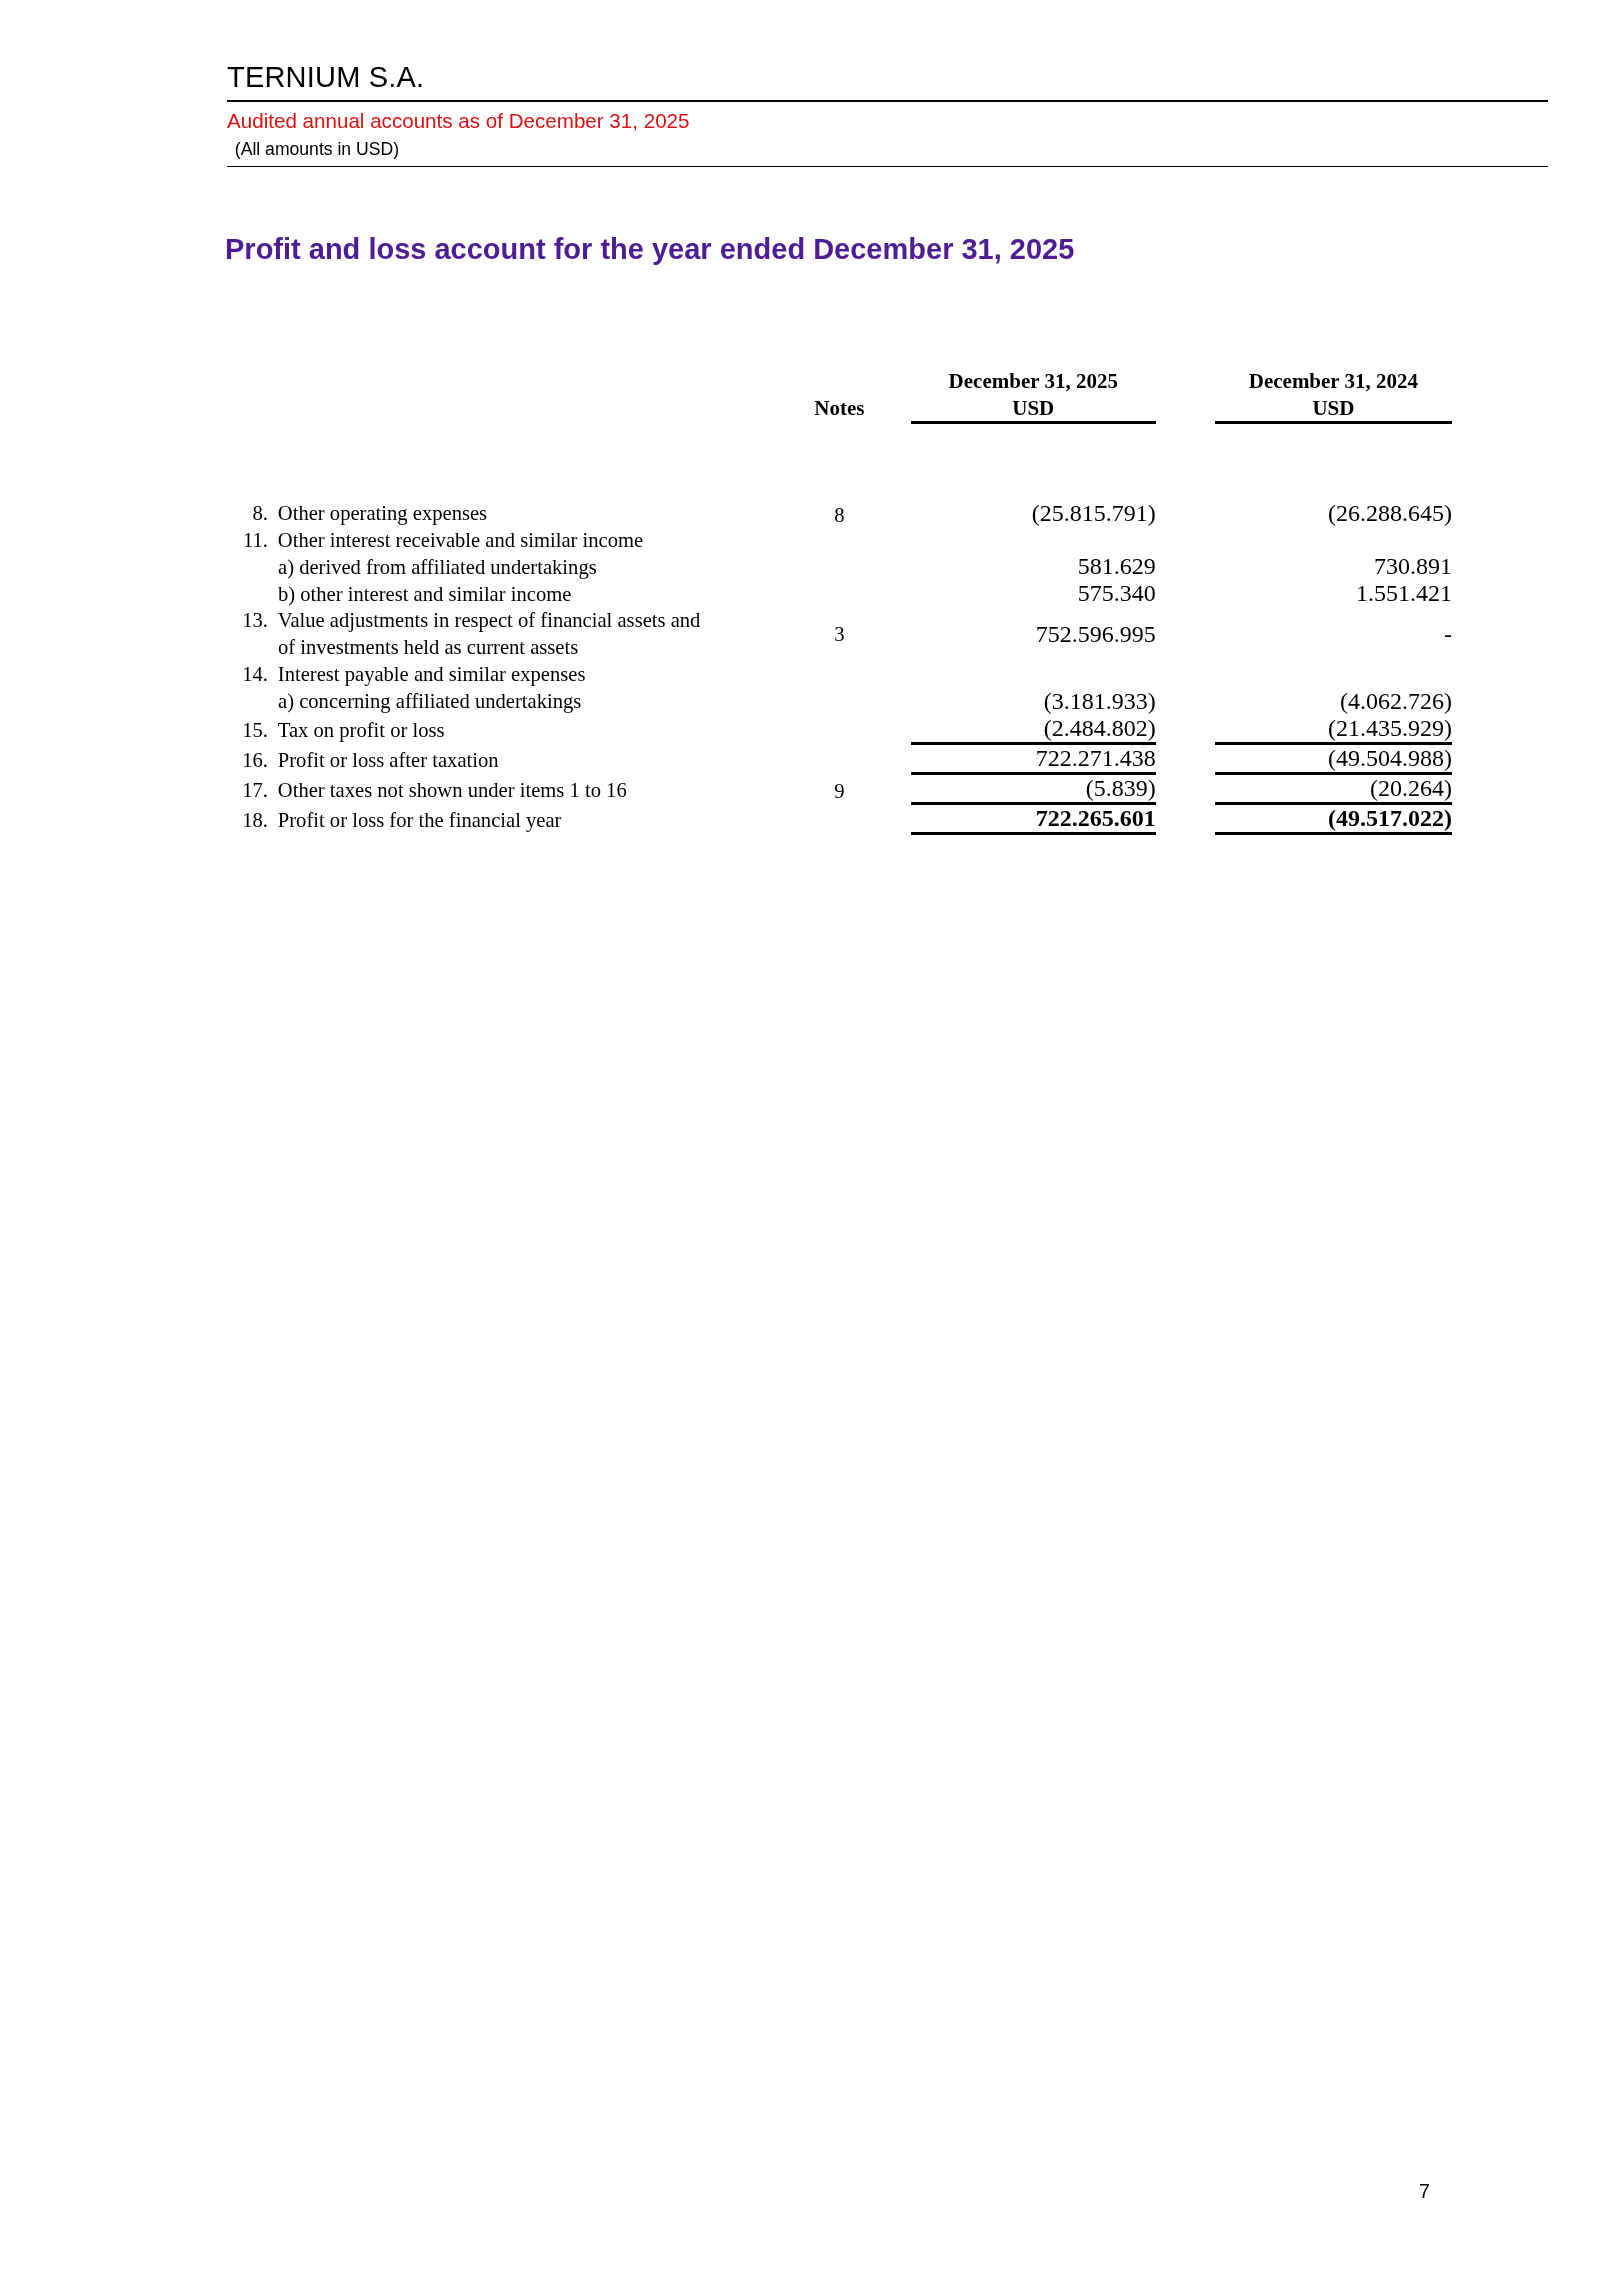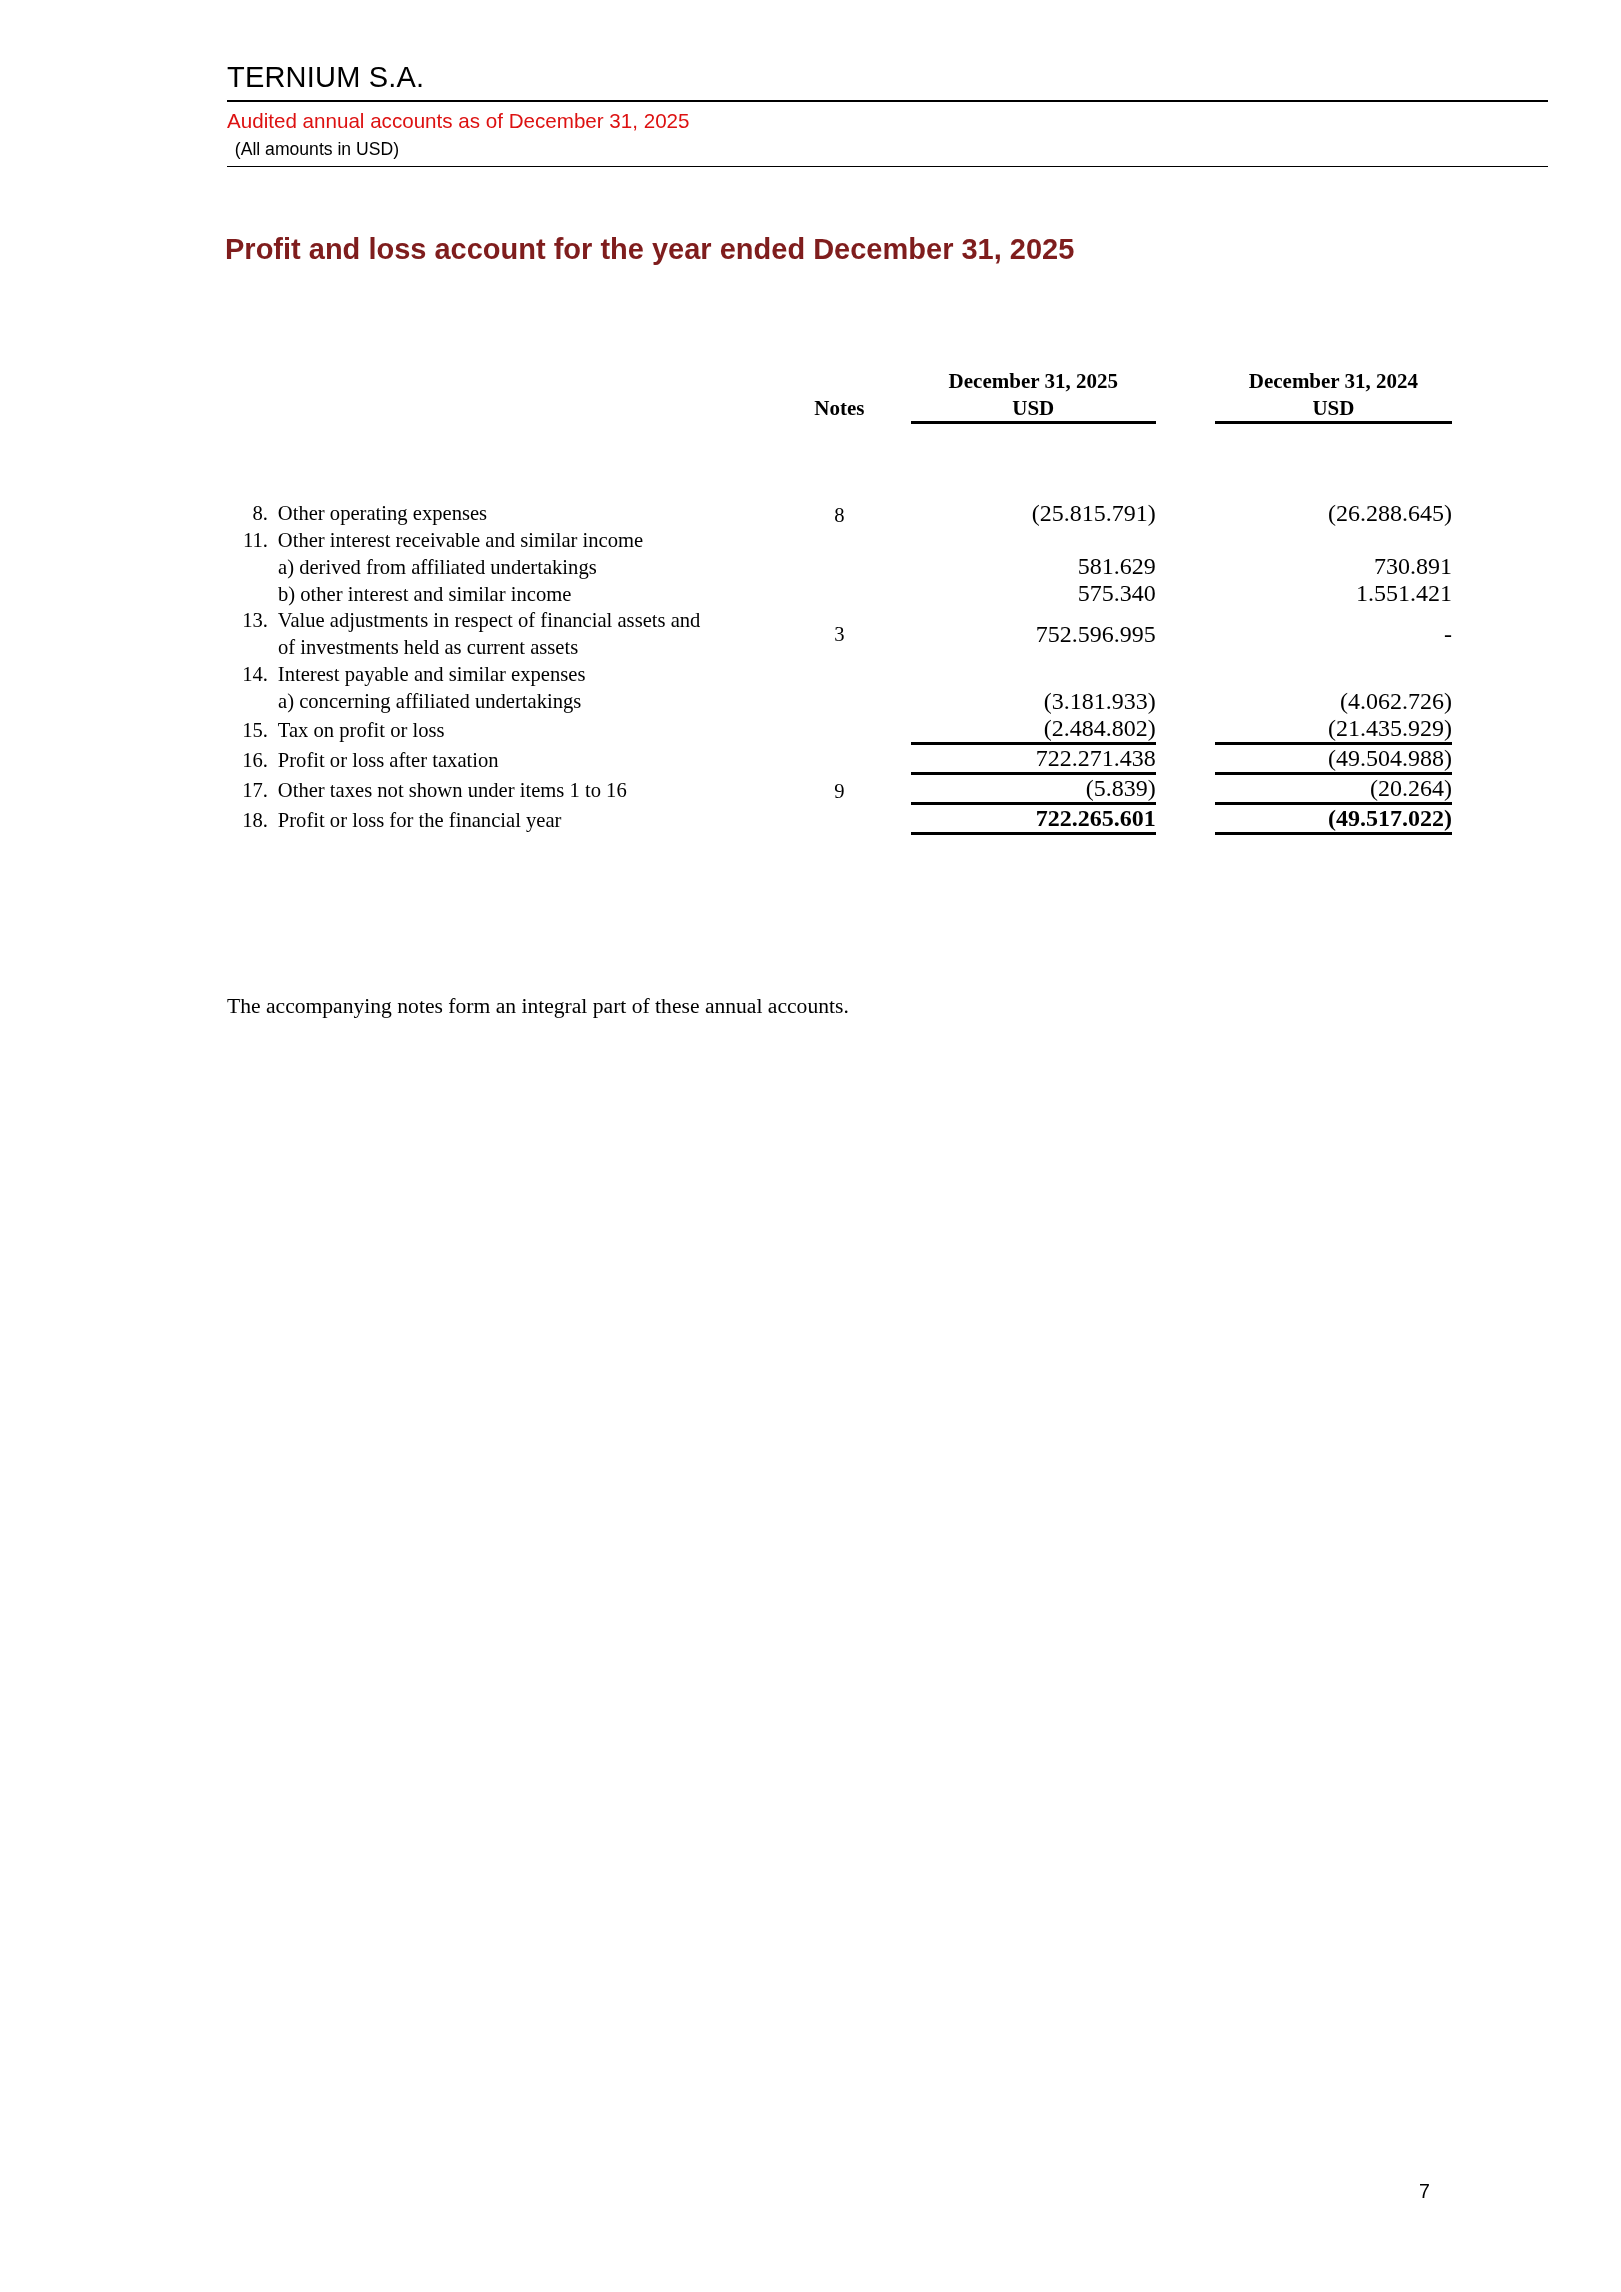--- a/index.html
+++ b/index.html
@@ -61,21 +61,21 @@
   }
 
   
   .statement-title {
     position: absolute;
     left: 225px;
     top: 233px;
     font-family: "Liberation Sans", sans-serif;
     font-weight: bold;
     font-size: 29px;
-    color: #7f1d1d;
+    color: #4c1d95;
     white-space: nowrap;
   }
 
   
   .pl-table {
     position: absolute;
     left: 227px;
     top: 368px;
     width: 1225px;
     border-collapse: collapse;
@@ -309,18 +309,17 @@
         <td class="notes"></td>
         <td></td>
         <td class="amount bold rule-bot-double">722.265.601</td>
         <td></td>
         <td class="amount bold rule-bot-double">(49.517.022)</td>
       </tr>
 
     </tbody>
   </table>
 
-  <div class="footnote">The accompanying notes form an integral part of these annual accounts.</div>
 
   <div class="page-number">7</div>
 
 </div>
 
 
 </body></html>

